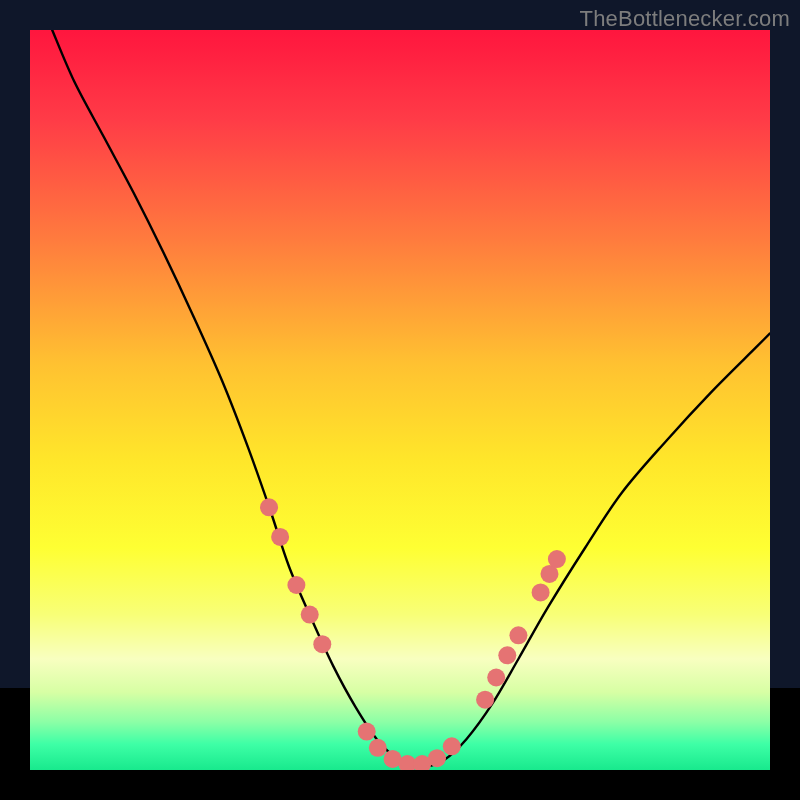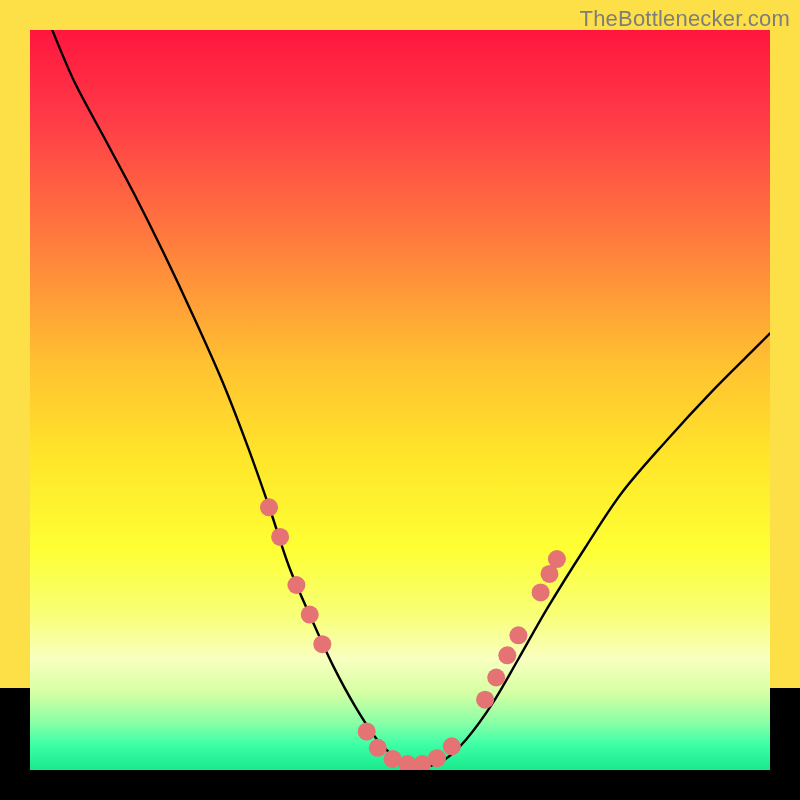--- a/index.html
+++ b/index.html
@@ -8,21 +8,21 @@
     width: 800px;
     height: 800px;
     overflow: hidden;
     background: #000;
     font-family: Arial, Helvetica, sans-serif;
   }
   .frame {
     position: relative;
     width: 800px;
     height: 688px;
-    background: #fde047;
+    background: #0f172a;
   }
   .plot-area {
     position: absolute;
     left: 30px;
     top: 30px;
     width: 740px;
     height: 740px;
     overflow: hidden;
   }
   .gradient {

